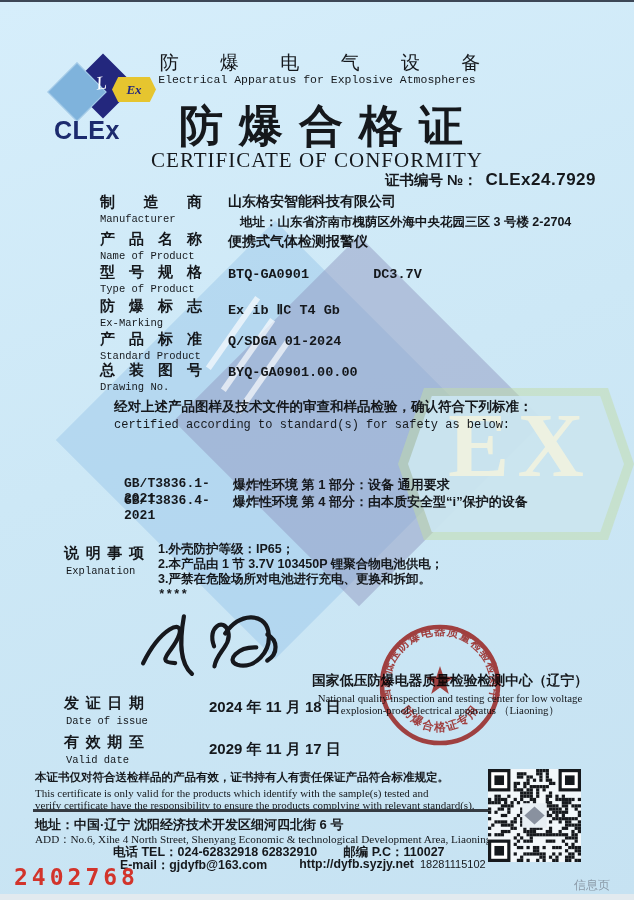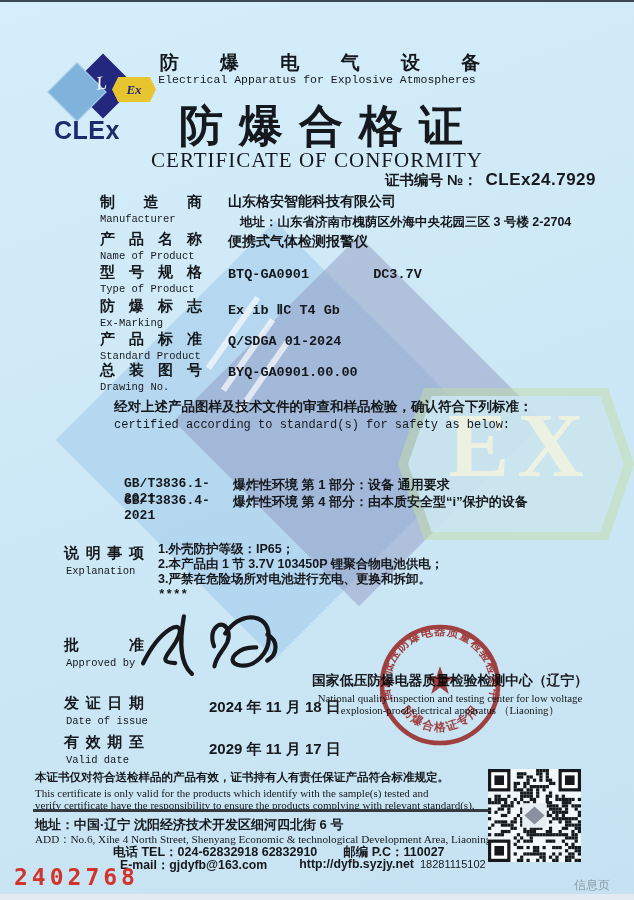--- a/index.html
+++ b/index.html
@@ -19,21 +19,21 @@
   .wm-diamond-purple{left:228px;top:290px;width:262px;height:262px;background:rgba(145,154,194,.5);transform:rotate(45deg);}
   .wm-stripe{width:86px;height:6px;background:rgba(255,255,255,.65);transform:rotate(-55deg);}
   .wm-hex-outer{left:398px;top:388px;width:236px;height:152px;background:rgba(193,219,168,.5);
     clip-path:polygon(11% 0,89% 0,100% 50%,89% 100%,11% 100%,0 50%);}
   .wm-hex-inner{left:408px;top:396px;width:216px;height:136px;background:rgba(203,229,243,.9);
     clip-path:polygon(11% 0,89% 0,100% 50%,89% 100%,11% 100%,0 50%);}
   .wm-ex-text{left:430px;top:392px;width:180px;text-align:center;font-family:"Liberation Serif",serif;
     font-weight:bold;font-size:92px;letter-spacing:8px;color:rgba(240,242,224,.92);z-index:0;}
 
   
-  .hdr-cn{top:50px;left:0;width:100%;text-align:center;font-size:19px;font-weight:bold;letter-spacing:18px;padding-left:24px;box-sizing:border-box;z-index:2;}
+  .hdr-cn{top:50px;left:0;width:100%;text-align:center;font-size:19px;font-weight:normal;letter-spacing:18px;padding-left:24px;box-sizing:border-box;z-index:2;}
   .hdr-en{top:73px;left:0;width:100%;text-align:center;font-family:"Liberation Mono","DejaVu Sans Mono",monospace;font-size:11.5px;z-index:2;}
   .cert-title-cn{top:97px;left:0;width:100%;text-align:center;font-size:44px;font-weight:bold;letter-spacing:16px;padding-left:24px;box-sizing:border-box;z-index:2;}
   .cert-title-en{top:148px;left:0;width:100%;text-align:center;font-family:"Liberation Serif",serif;font-size:21px;letter-spacing:1px;z-index:2;}
   .cert-no-row{top:170px;right:38px;display:flex;align-items:baseline;gap:8px;z-index:2;}
   .cert-no-label{font-size:14.5px;font-weight:bold;}
   .cert-no-value{font-size:17px;font-weight:bold;letter-spacing:.5px;}
 
   
   .logo{left:52px;top:60px;width:116px;height:84px;z-index:2;}
   .logo .d-navy{position:absolute;left:28px;top:3px;width:46px;height:46px;background:#23277d;transform:rotate(45deg);}
@@ -187,24 +187,20 @@
     <span class="cn">说明事项</span>
     <span class="en">Explanation</span>
   </div>
   <div class="abs exp-items">
     <div>1.外壳防护等级：IP65；</div>
     <div>2.本产品由 1 节 3.7V 103450P 锂聚合物电池供电；</div>
     <div>3.严禁在危险场所对电池进行充电、更换和拆卸。</div>
     <div class="mono">****</div>
   </div>
 
-  <div class="b-label" style="top:636px;">
-    <span class="cn">批准</span>
-    <span class="en">Approved by</span>
-  </div>
 
   <div class="abs signature">
     <span class="sr-only">刘畅</span>
     <svg width="180" height="90" viewBox="0 0 180 90">
       <g fill="none" stroke="#16181d" stroke-width="4.2" stroke-linecap="round" stroke-linejoin="round" transform="rotate(-4 90 45)">
         <path d="M14,58 C34,24 58,16 52,32 C46,48 24,58 46,60"></path>
         <path d="M58,14 C52,38 50,60 62,72"></path>
         <path d="M86,46 C80,26 98,18 101,32 C104,46 88,52 85,66"></path>
         <path d="M98,34 C114,14 138,16 141,34 C144,56 124,72 108,66 C96,61 110,48 128,50"></path>
         <path d="M140,38 C150,44 150,58 138,64"></path>

